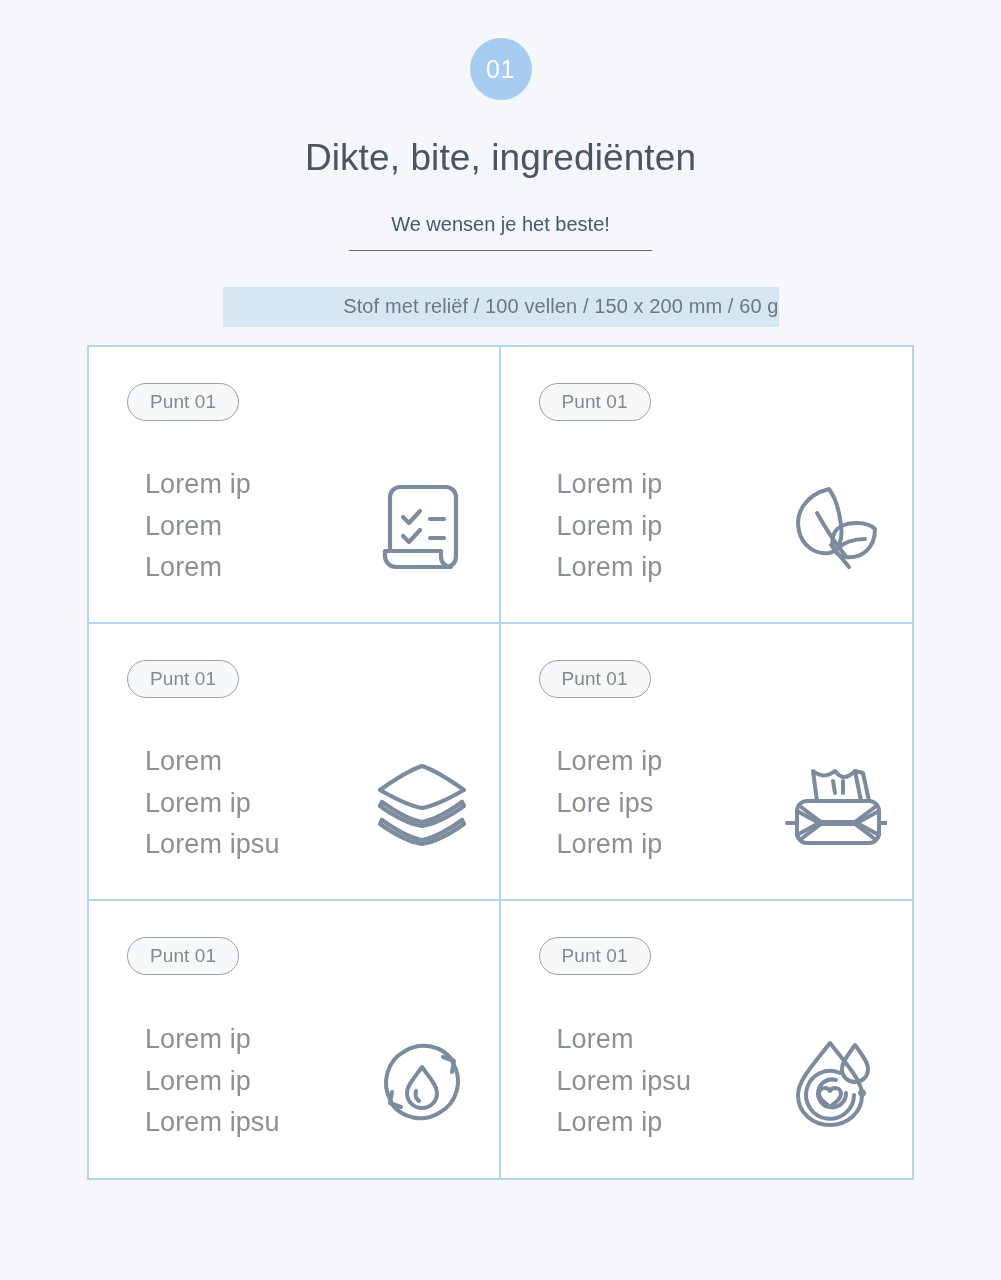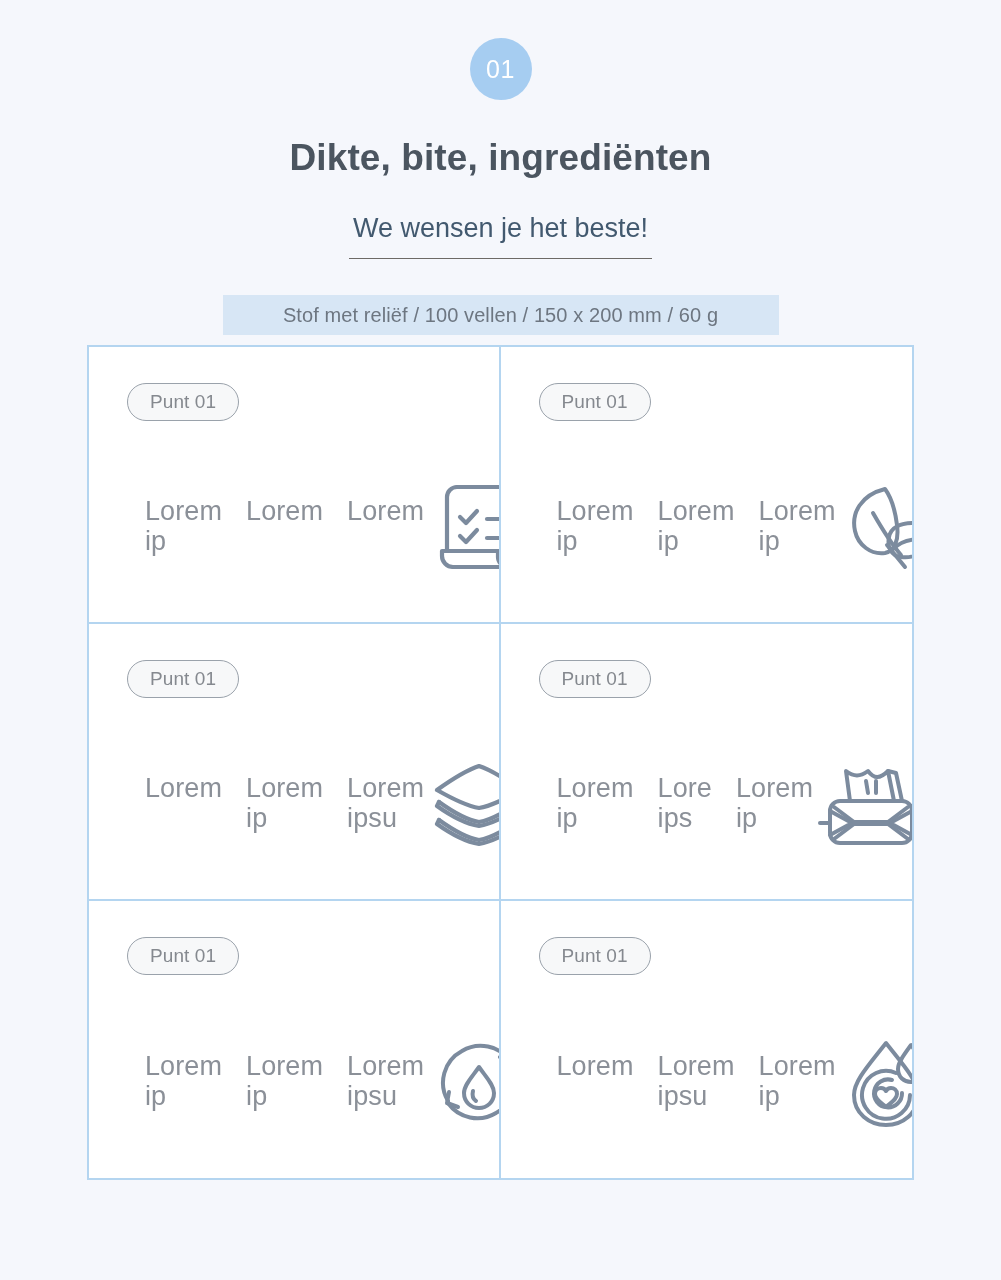--- a/index.html
+++ b/index.html
@@ -41,53 +41,53 @@
     color: #ffffff;
     font-size: 25px;
     font-weight: 400;
     letter-spacing: 0.5px;
     line-height: 1;
   }
 
   .page-title {
     margin-top: 38px;
     font-size: 37px;
-    font-weight: 700;
+    font-weight: 400;
     color: #4b5560;
     letter-spacing: 0.1px;
     line-height: 1.1;
   }
 
   .subtitle-wrap {
     margin-top: 33px;
     display: flex;
     flex-direction: column;
     align-items: center;
   }
   .subtitle {
-    font-size: 27px;
+    font-size: 20px;
     font-weight: 400;
     color: #42596f;
     line-height: 1.2;
   }
   .subtitle-rule {
     margin-top: 14px;
     width: 303px;
     height: 1px;
     background: #6d6a66;
   }
 
   .spec-bar {
     margin: 36px auto 0 auto;
     width: 556px;
     height: 40px;
     background: #d7e6f5;
     display: flex;
     align-items: center;
-    justify-content: center;
+    justify-content: flex-end;
   }
   .spec-bar-text {
     font-size: 20px;
     font-weight: 400;
     color: #6d7681;
     letter-spacing: 0.1px;
   }
 
   
   .grid {
@@ -140,21 +140,22 @@
 
   .cell-body {
     margin-top: 30px;
     display: flex;
     align-items: center;
     flex: 1;
   }
 
   .cell-lines {
     display: flex;
-    gap: 24px;
+    flex-direction: column;
+    gap: 12px;
     padding-left: 18px;
     min-width: 230px;
   }
   .cell-line {
     font-size: 27px;
     font-weight: 400;
     color: #8b9098;
     line-height: 1.1;
     letter-spacing: 0.1px;
   }

